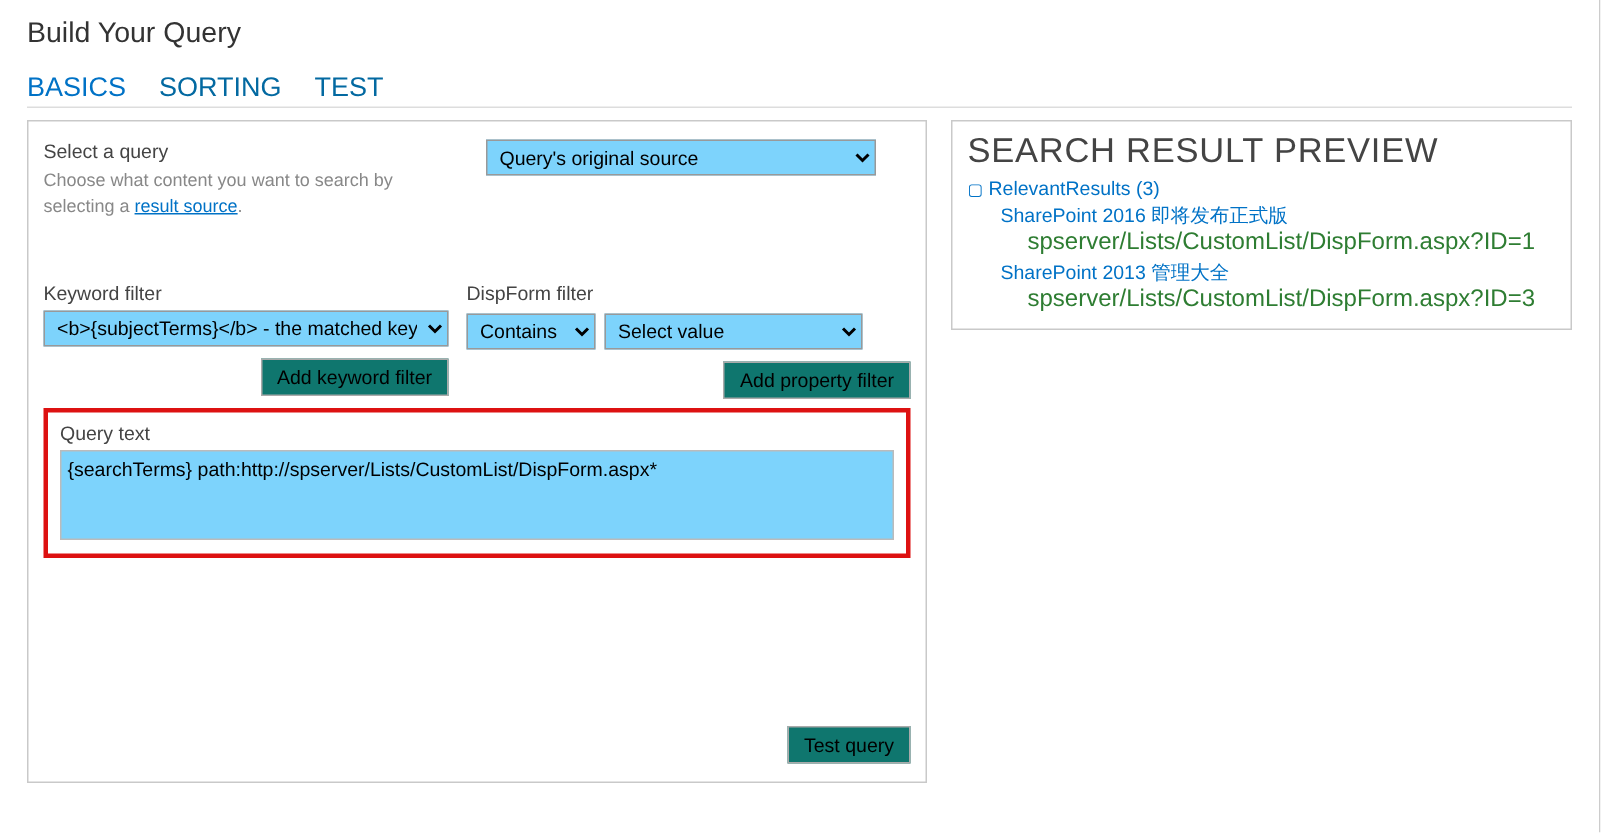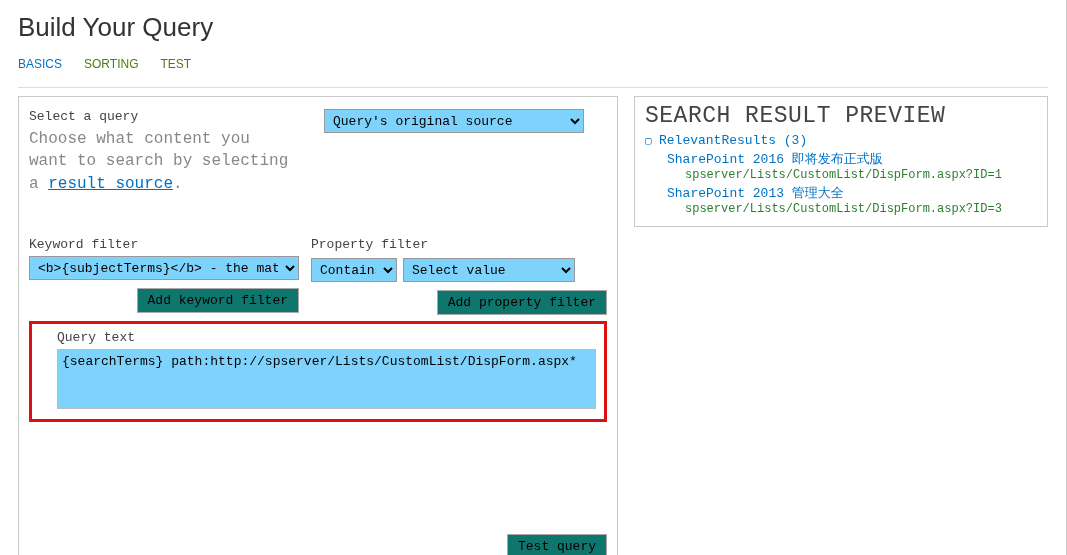--- a/index.html
+++ b/index.html
@@ -1,52 +1,52 @@
 <!DOCTYPE html>
 <html><head>
   <meta charset="utf-8">
   <style>
     * { box-sizing: border-box; margin: 0; padding: 0; }
     body { font-family: "Segoe UI", Arial, sans-serif; font-size: 13px; color: #444; background: #fff; }
     .container { width: 1067px; height: 555px; border-right: 1px solid #ccc; padding: 12px 18px; position: relative; }
-    .page-title { font-size: 26px; font-weight: 300; color: #333; margin-bottom: 14px; }
-    .tabs { display: flex; gap: 22px; font-size: 12px; margin-bottom: 16px; }
-    .tab { color: #4d7c0f; cursor: pointer; }
+    .page-title { font-size: 19px; font-weight: 300; color: #333; margin-bottom: 14px; }
+    .tabs { display: flex; gap: 22px; font-size: 18px; margin-bottom: 2px; }
+    .tab { color: #0369a1; cursor: pointer; }
     .tab.active { color: #0072c6; }
     .hr { border-top: 1px solid #ddd; margin-bottom: 8px; }
-    .columns { display: flex; gap: 16px; font-family: Liberation Mono, monospace; }
+    .columns { display: flex; gap: 16px; }
     .left-col { flex: 0 0 600px; border: 1px solid #c9c9c9; padding: 12px 10px 12px 10px; }
     .right-col { flex: 1; }
     .section-row { display: flex; gap: 30px; align-items: flex-start; margin-bottom: 18px; }
     .left-half { flex: 0 0 265px; }
     .right-half { flex: 1; }
     .field-label { font-size: 13px; color: #444; margin-bottom: 4px; }
-    .sub-text { font-size: 16px; color: #888; line-height: 1.4; }
+    .sub-text { font-size: 12px; color: #888; line-height: 1.4; }
     .link { color: #0072c6; text-decoration: underline; cursor: pointer; }
     select, input[type=text], textarea { font-family: inherit; font-size: 13px; border: 1px solid #999; background: #7dd3fc; padding: 2px 4px; }
     select { height: 24px; }
     .sel-wide { width: 260px; }
     .sel-med { width: 270px; }
     .sel-small { width: 86px; }
     .sel-val { width: 172px; }
     .btn { border: 1px solid #aaa; background: #0f766e; padding: 4px 10px; font-size: 13px; cursor: pointer; font-family: inherit; }
     .btn-row-right { text-align: right; margin-top: 6px; }
     .query-text-section { margin-top: 4px; }
-    .highlight-box { border: 3px solid #d11; padding: 6px 8px 6px 25px; margin-bottom: 4px; }
+    .highlight-box { border: 3px solid #d11; padding: 6px 8px 6px 8px; margin-bottom: 4px; }
     .query-textarea { width: 100%; height: 60px; border: 1px solid #bbb; resize: none; font-size: 13px; padding: 4px; }
     .blank-area { height: 100px; border: 0; }
     .test-query-row { text-align: right; margin-top: 8px; }
     .preview-panel { border: 1px solid #c9c9c9; padding: 6px 10px 10px 10px; }
     .preview-title { font-size: 23px; font-weight: 400; color: #444; margin-bottom: 4px; letter-spacing: 0.5px; }
     .tree-root { font-size: 13px; }
     .toggle-icon { color: #0072c6; font-size: 11px; margin-right: 4px; cursor: pointer; display:inline-block; width:10px; }
     .tree-label { color: #0072c6; }
     .result-item { margin-left: 22px; margin-top: 2px; }
     .result-title { color: #0072c6; }
-    .result-url { color: #2e7d32; margin-left: 18px; font-size: 12px; }
+    .result-url { color: #2e7d32; margin-left: 18px; font-size: 16px; }
     .kw-btn-row { text-align: right; margin-top: 8px; }
     .prop-selects { display:flex; gap:6px; margin-top:6px; }
   </style>
 </head>
 <body>
 
 <div class="container">
   <div class="page-title">Build Your Query</div>
 
   <div class="tabs">
@@ -79,21 +79,21 @@
         <div class="left-half">
           <div class="field-label">Keyword filter</div>
           <select class="sel-med">
             <option>&lt;b&gt;{subjectTerms}&lt;/b&gt; - the matched keyw</option>
           </select>
           <div class="kw-btn-row">
             <button class="btn">Add keyword filter</button>
           </div>
         </div>
         <div class="right-half">
-          <div class="field-label">Property filter</div>
+          <div class="field-label">DispForm filter</div>
           <div class="prop-selects">
             <select class="sel-small">
               <option>Contains</option>
             </select>
             <select class="sel-val">
               <option>Select value</option>
             </select>
           </div>
           <div class="btn-row-right" style="margin-top:8px;">
             <button class="btn">Add property filter</button>

